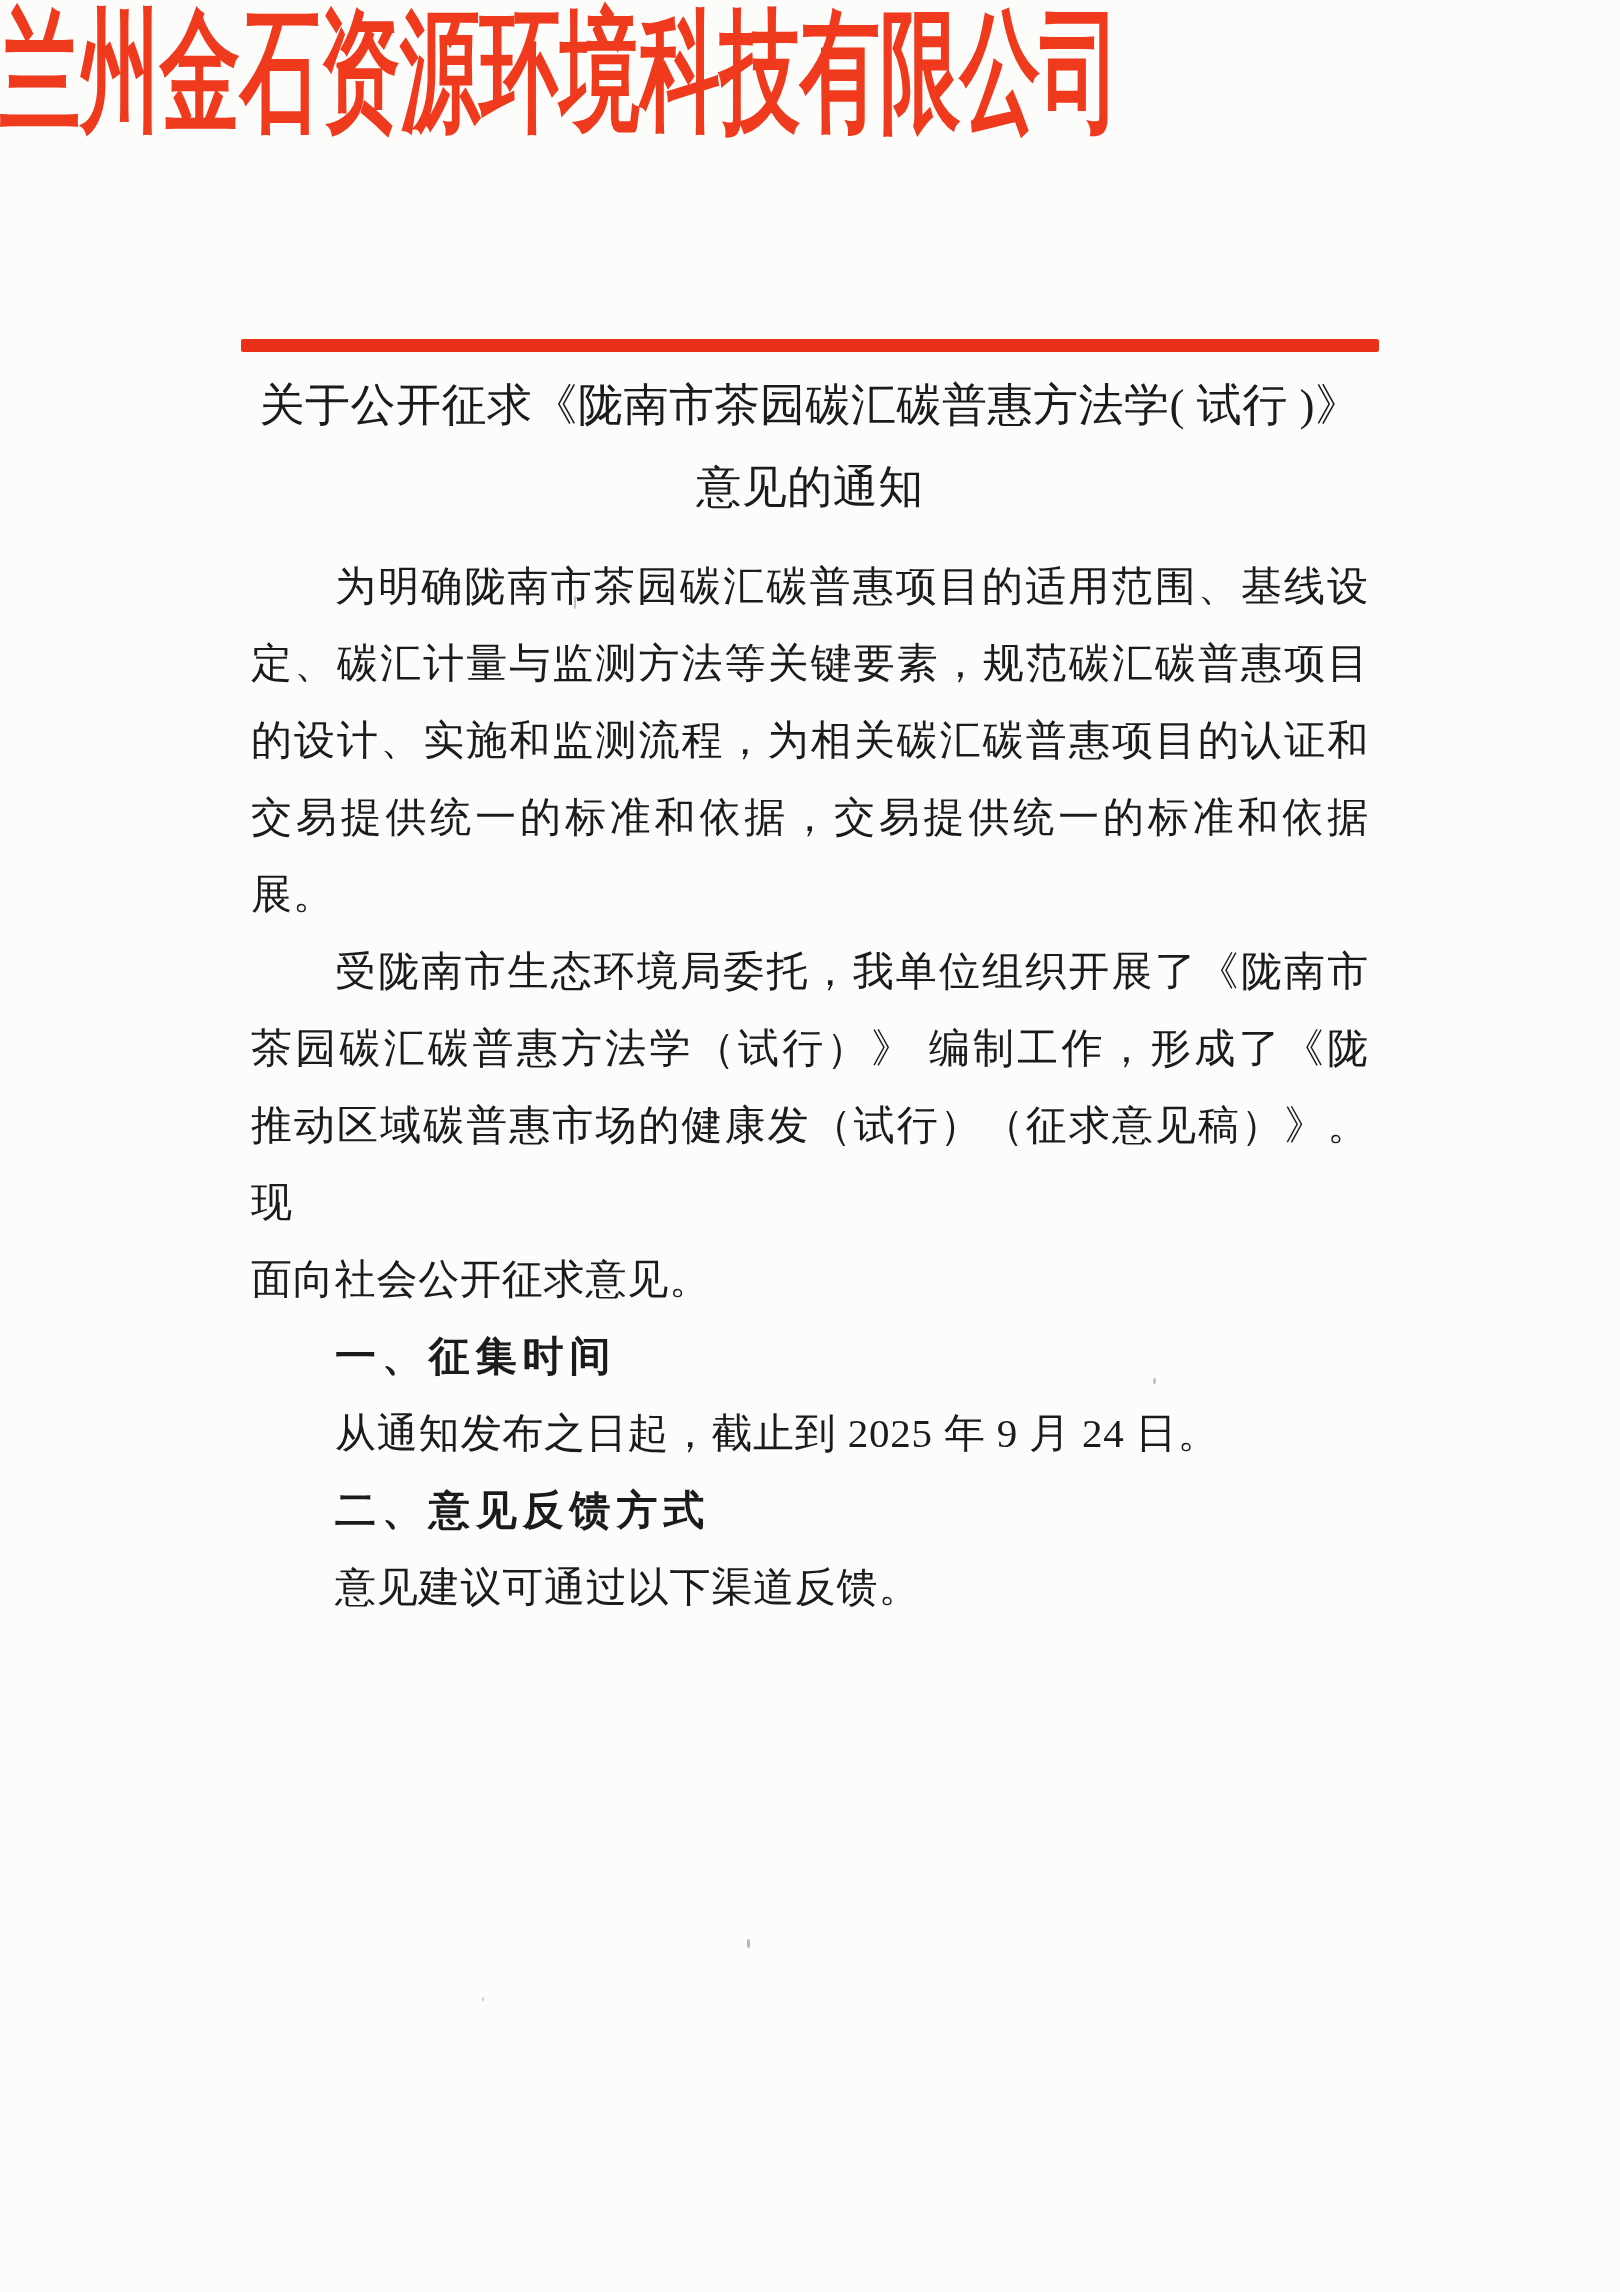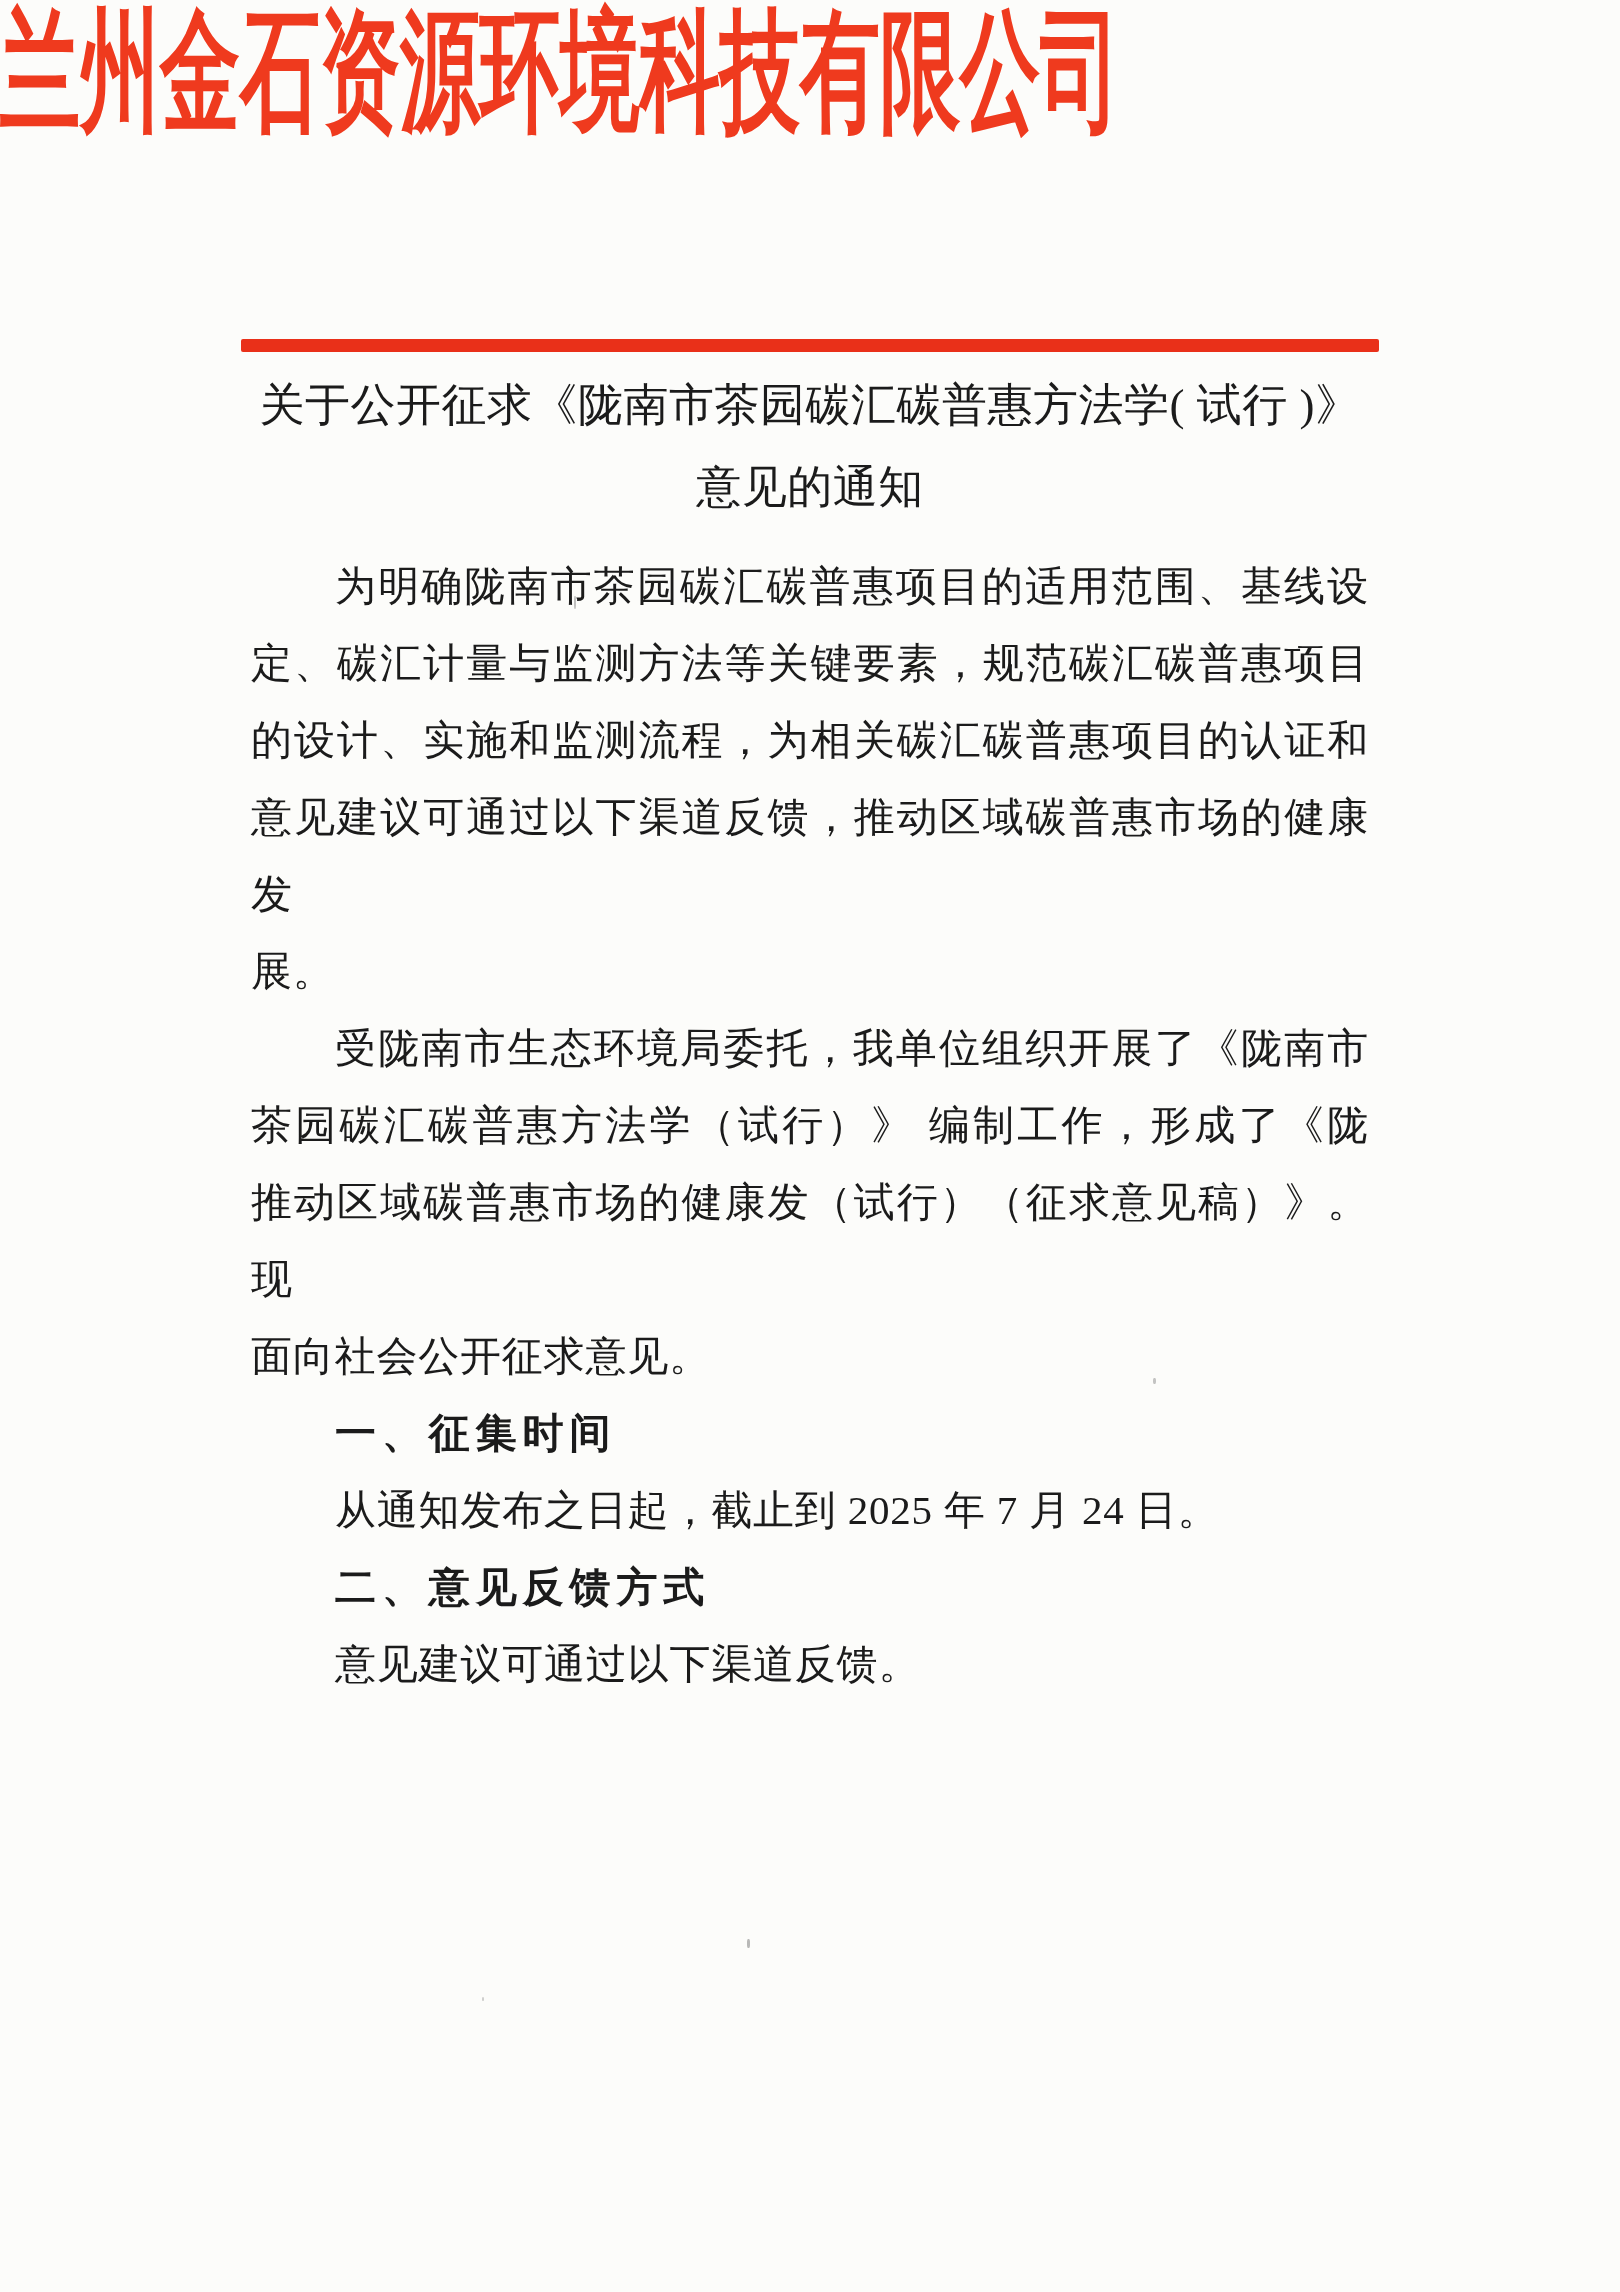--- a/index.html
+++ b/index.html
@@ -94,32 +94,32 @@
 <div class="doc-title">
   <div>关于公开征求《陇南市茶园碳汇碳普惠方法学( 试行 )》</div>
   <div>意见的通知</div>
 </div>
 
 <div class="notice-body">
     <div class="paragraph">
       <div class="line first">为明确陇南市茶园碳汇碳普惠项目的适用范围、基线设</div>
       <div class="line">定、碳汇计量与监测方法等关键要素，规范碳汇碳普惠项目</div>
       <div class="line">的设计、实施和监测流程，为相关碳汇碳普惠项目的认证和</div>
-      <div class="line">意见建议可通过以下渠道反馈，推动区域碳普惠市场的健康发</div>
+      <div class="line">交易提供统一的标准和依据，交易提供统一的标准和依据</div>
       <div class="line last">展。</div>
     </div>
     <div class="paragraph">
       <div class="line first">受陇南市生态环境局委托，我单位组织开展了《陇南市</div>
       <div class="line">茶园碳汇碳普惠方法学（试行）》 编制工作，形成了《陇</div>
       <div class="line">推动区域碳普惠市场的健康发（试行）（征求意见稿）》。现</div>
       <div class="line last">面向社会公开征求意见。</div>
     </div>
     <div class="line heading">一、征集时间</div>
     <div class="paragraph">
-      <div class="line first last">从通知发布之日起，截止到 2025 年 7 月 24 日。</div>
+      <div class="line first last">从通知发布之日起，截止到 2025 年 9 月 24 日。</div>
     </div>
     <div class="line heading">二、意见反馈方式</div>
     <div class="paragraph">
       <div class="line first last">意见建议可通过以下渠道反馈。</div>
     </div>
   </div>
 
 <div class="speck speck-1"></div>
 <div class="speck speck-2"></div>
 <div class="speck speck-3"></div>

